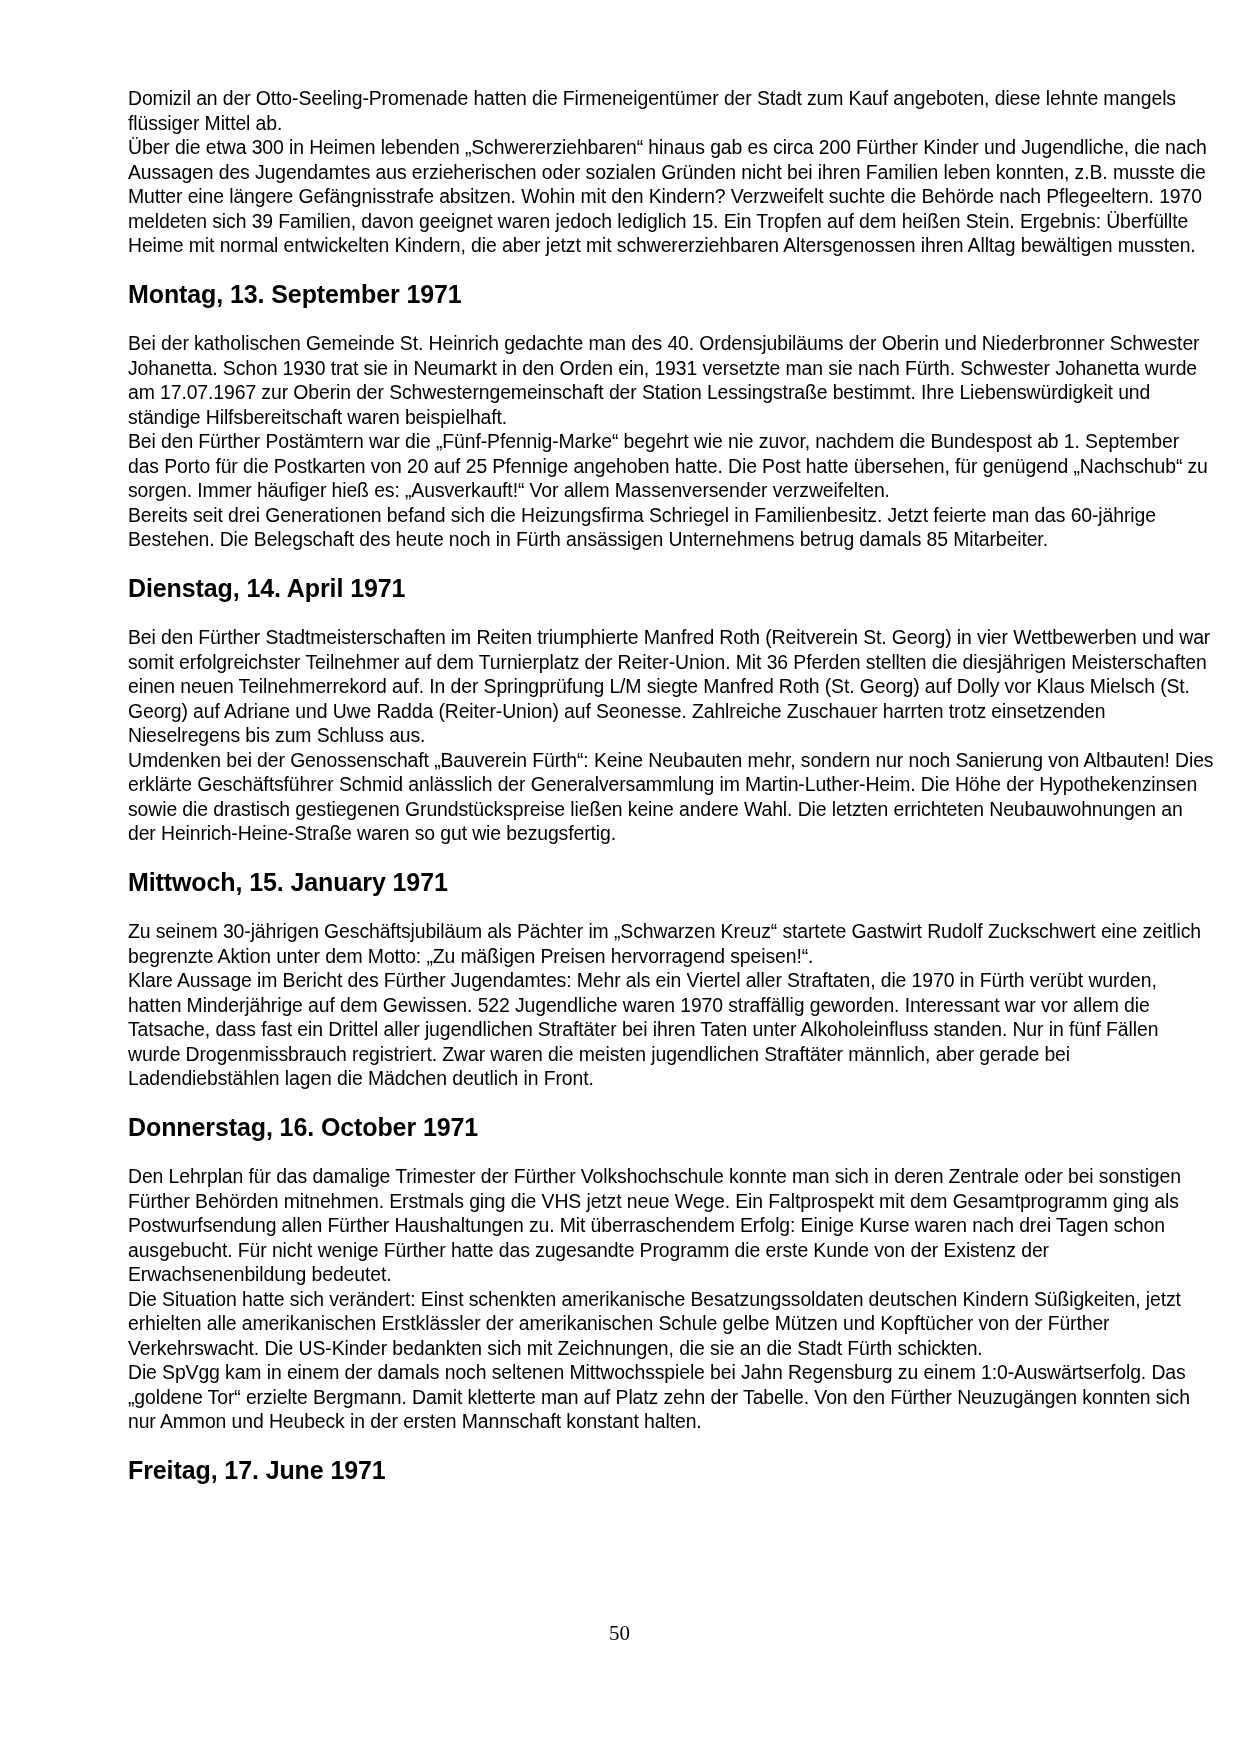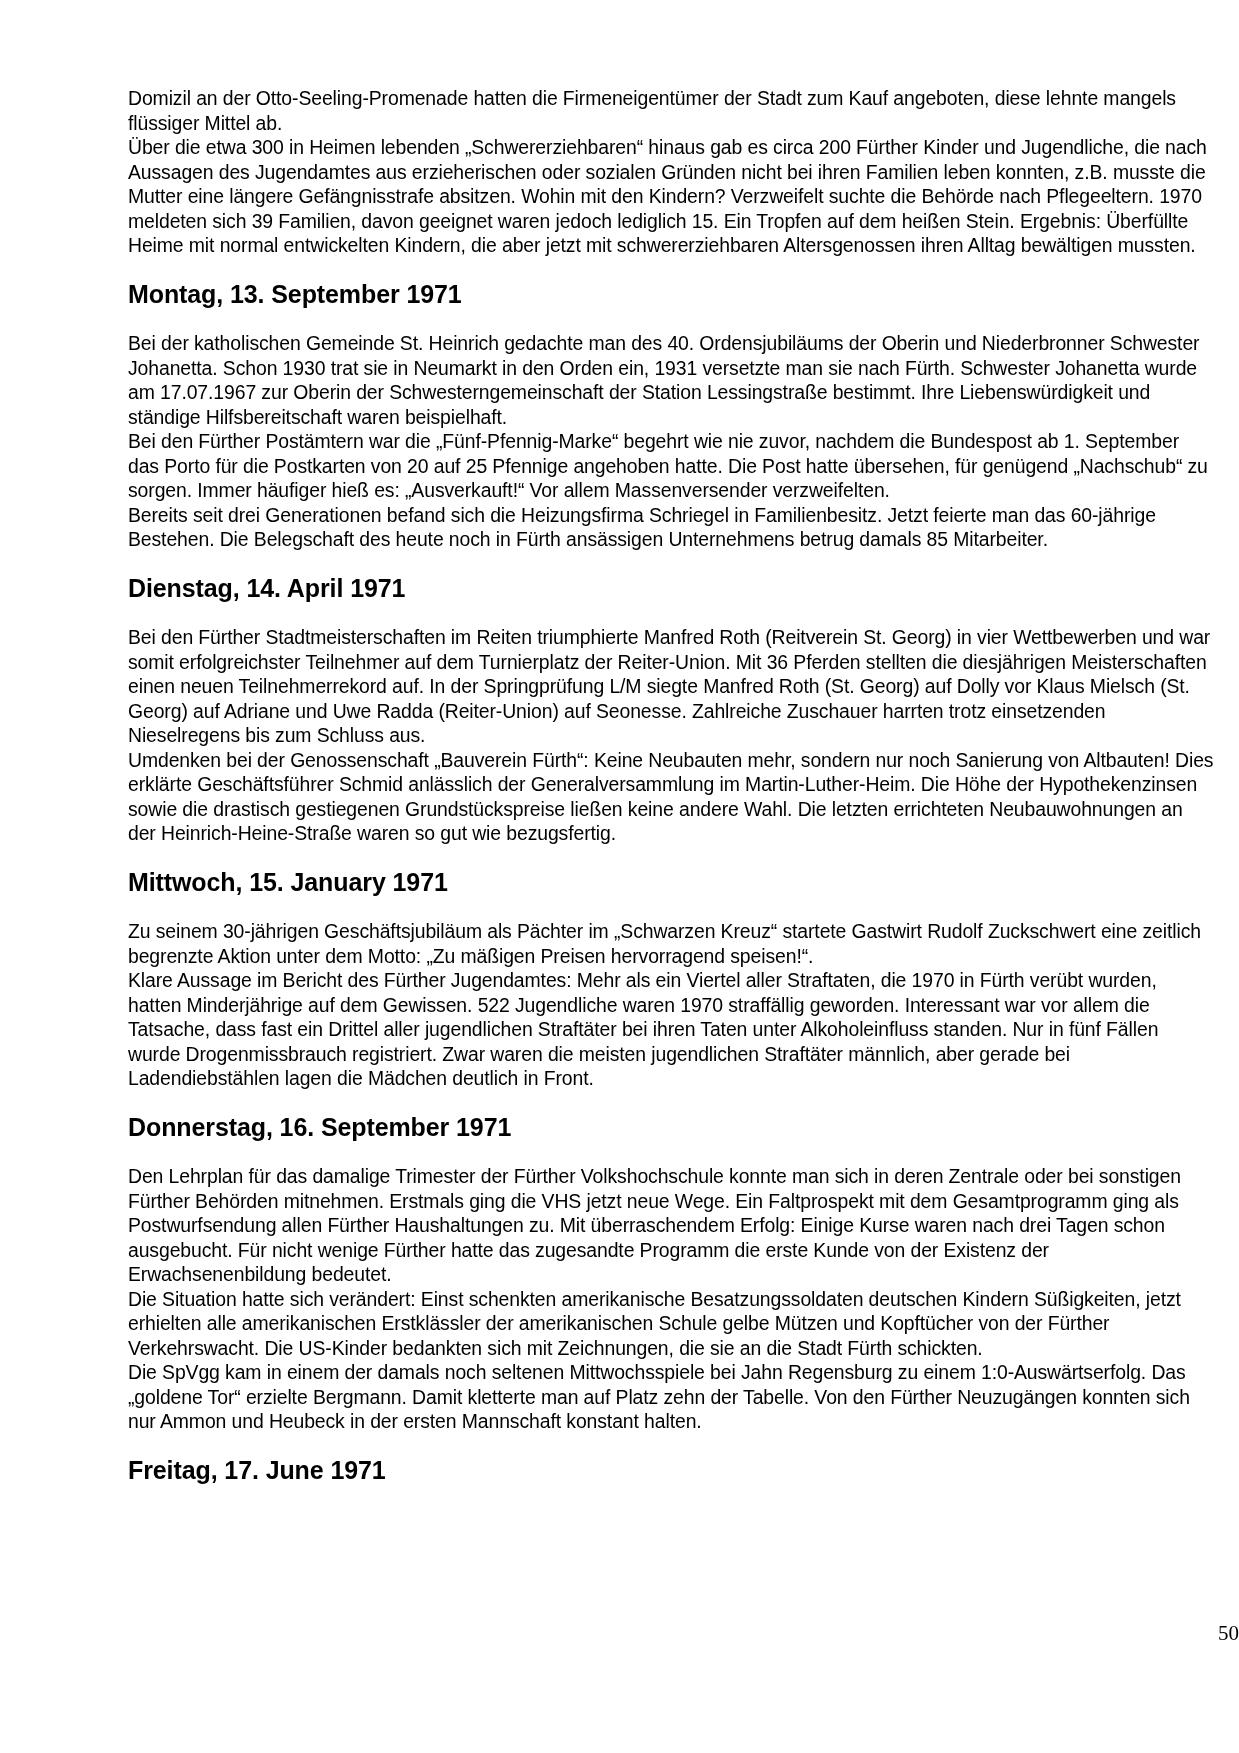--- a/index.html
+++ b/index.html
@@ -37,21 +37,21 @@
     line-height: 24.5px;
     font-weight: 700;
     margin: 24.5px 0 24.5px 0;
     padding: 0;
   }
   .page-number {
     position: absolute;
     top: 1620px;
     left: 0;
     width: 100%;
-    text-align: right;
+    text-align: center;
     font-family: "Liberation Serif", serif;
     font-size: 21px;
     line-height: 26px;
     color: #000000;
   }
 </style>
 </head>
 <body>
 
 <div class="page">
@@ -66,21 +66,21 @@
     <p class="para">Bereits seit drei Generationen befand sich die Heizungsfirma Schriegel in Familienbesitz. Jetzt feierte man das 60-jährige Bestehen. Die Belegschaft des heute noch in Fürth ansässigen Unternehmens betrug damals 85 Mitarbeiter.</p>
 
     <h2 class="heading">Dienstag, 14. April 1971</h2>
     <p class="para">Bei den Fürther Stadtmeisterschaften im Reiten triumphierte Manfred Roth (Reitverein St. Georg) in vier Wettbewerben und war somit erfolgreichster Teilnehmer auf dem Turnierplatz der Reiter-Union. Mit 36 Pferden stellten die diesjährigen Meisterschaften einen neuen Teilnehmerrekord auf. In der Springprüfung L/M siegte Manfred Roth (St. Georg) auf Dolly vor Klaus Mielsch (St. Georg) auf Adriane und Uwe Radda (Reiter-Union) auf Seonesse. Zahlreiche Zuschauer harrten trotz einsetzenden Nieselregens bis zum Schluss aus.</p>
     <p class="para">Umdenken bei der Genossenschaft „Bauverein Fürth“: Keine Neubauten mehr, sondern nur noch Sanierung von Altbauten! Dies erklärte Geschäftsführer Schmid anlässlich der Generalversammlung im Martin-Luther-Heim. Die Höhe der Hypothekenzinsen sowie die drastisch gestiegenen Grundstückspreise ließen keine andere Wahl. Die letzten errichteten Neubauwohnungen an der Heinrich-Heine-Straße waren so gut wie bezugsfertig.</p>
 
     <h2 class="heading">Mittwoch, 15. January 1971</h2>
     <p class="para">Zu seinem 30-jährigen Geschäftsjubiläum als Pächter im „Schwarzen Kreuz“ startete Gastwirt Rudolf Zuckschwert eine zeitlich begrenzte Aktion unter dem Motto: „Zu mäßigen Preisen hervorragend speisen!“.</p>
     <p class="para">Klare Aussage im Bericht des Fürther Jugendamtes: Mehr als ein Viertel aller Straftaten, die 1970 in Fürth verübt wurden, hatten Minderjährige auf dem Gewissen. 522 Jugendliche waren 1970 straffällig geworden. Interessant war vor allem die Tatsache, dass fast ein Drittel aller jugendlichen Straftäter bei ihren Taten unter Alkoholeinfluss standen. Nur in fünf Fällen wurde Drogenmissbrauch registriert. Zwar waren die meisten jugendlichen Straftäter männlich, aber gerade bei Ladendiebstählen lagen die Mädchen deutlich in Front.</p>
 
-    <h2 class="heading">Donnerstag, 16. September 1971</h2>
+    <h2 class="heading">Donnerstag, 16. October 1971</h2>
     <p class="para">Den Lehrplan für das damalige Trimester der Fürther Volkshochschule konnte man sich in deren Zentrale oder bei sonstigen Fürther Behörden mitnehmen. Erstmals ging die VHS jetzt neue Wege. Ein Faltprospekt mit dem Gesamtprogramm ging als Postwurfsendung allen Fürther Haushaltungen zu. Mit überraschendem Erfolg: Einige Kurse waren nach drei Tagen schon ausgebucht. Für nicht wenige Fürther hatte das zugesandte Programm die erste Kunde von der Existenz der Erwachsenenbildung bedeutet.</p>
     <p class="para">Die Situation hatte sich verändert: Einst schenkten amerikanische Besatzungssoldaten deutschen Kindern Süßigkeiten, jetzt erhielten alle amerikanischen Erstklässler der amerikanischen Schule gelbe Mützen und Kopftücher von der Fürther Verkehrswacht. Die US-Kinder bedankten sich mit Zeichnungen, die sie an die Stadt Fürth schickten.</p>
     <p class="para">Die SpVgg kam in einem der damals noch seltenen Mittwochsspiele bei Jahn Regensburg zu einem 1:0-Auswärtserfolg. Das „goldene Tor“ erzielte Bergmann. Damit kletterte man auf Platz zehn der Tabelle. Von den Fürther Neuzugängen konnten sich nur Ammon und Heubeck in der ersten Mannschaft konstant halten.</p>
 
     <h2 class="heading">Freitag, 17. June 1971</h2>
 
   </div>
 
   <div class="page-number">50</div>
 </div>

